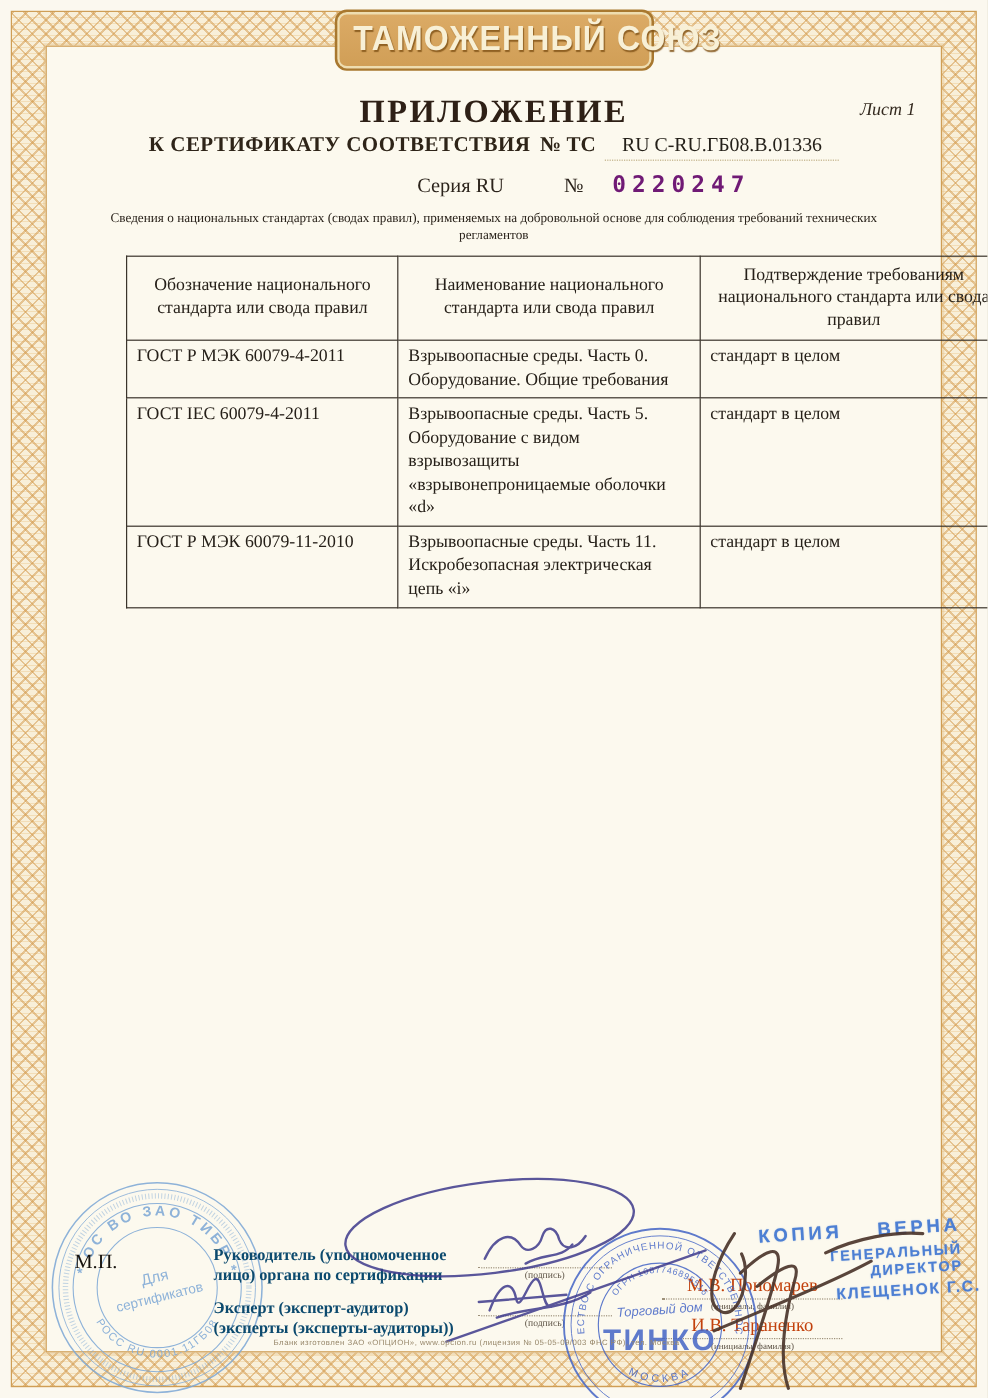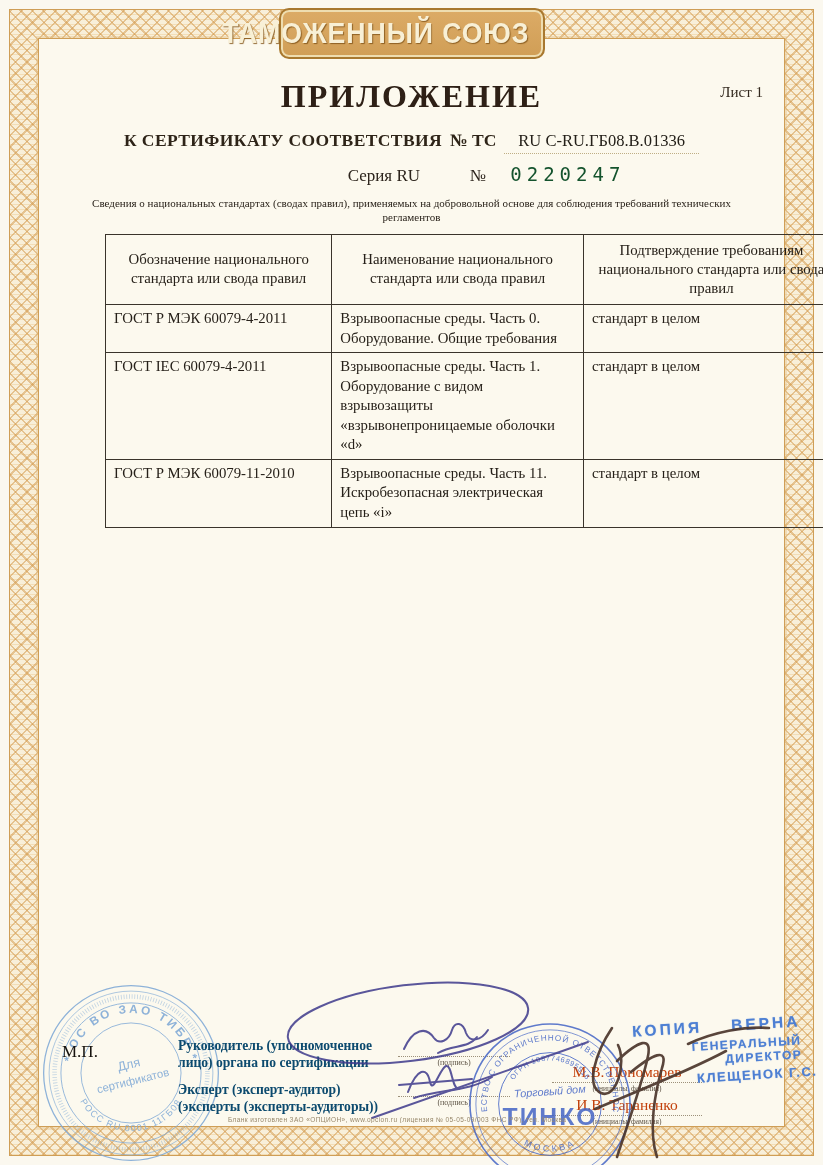--- a/index.html
+++ b/index.html
@@ -24,55 +24,55 @@
     border:1px solid #cf9e56;
     box-shadow:0 0 0 2px rgba(223,183,120,.35);
   }
   
   .banner{
     position:absolute; top:8px; left:50%; transform:translateX(-50%);
     width:262px; height:47px;
     background:linear-gradient(#dcab66,#d09e56);
     border:2px solid #a8782f; border-radius:10px;
     box-shadow:inset 0 0 0 2px #eeddb0;
-    display:flex; align-items:center; justify-content:flex-end;
+    display:flex; align-items:center; justify-content:flex-start;
   }
   .banner-text{
     font-family:"Liberation Sans", sans-serif; font-weight:bold;
     font-size:29px; color:#f8f0d6; letter-spacing:1px;
     transform:scaleX(.92); white-space:nowrap;
     text-shadow:1px 1px 1px rgba(130,85,25,.85);
   }
   
   .content{position:absolute; left:48px; top:48px; width:727px;}
   .title-row{position:relative; margin-top:30px; text-align:center;}
   .doc-title{
-    display:inline-block; margin:0; font-size:32px; font-weight:bold;
+    display:inline-block; margin:0; font-size:27px; font-weight:bold;
     letter-spacing:2px; color:#2e2016;
   }
-  .sheet{position:absolute; right:12px; top:6px; font-size:15px; color:#33291e;}
+  .sheet{position:absolute; right:12px; top:6px; font-size:15px; color:#33291e;font-style:italic;}
   .cert-line{
-    margin-top:15px; display:flex; justify-content:center;
+    margin-top:1px; display:flex; justify-content:center;
     align-items:baseline; gap:8px;
   }
   .cert-label{font-weight:bold; font-size:17.5px; letter-spacing:.4px; color:#2e2418;}
   .cert-ts{font-weight:bold; font-size:17.5px; color:#2e2418;}
   .cert-number{
     font-size:16.5px; color:#242019; padding:0 14px 2px;
     border-bottom:1px dotted #bfae84;
   }
   .series-line{
     margin-top:9px; display:flex; justify-content:center;
     align-items:baseline; gap:24px; padding-left:150px;
   }
   .series-label{font-size:17px;}
   .series-no{font-size:17px; margin-left:26px;}
   .series-number{
-    font-family:"DejaVu Sans Mono", monospace; font-weight:normal;
-    font-size:19px; letter-spacing:5px; color:#14532d;
+    font-family:"DejaVu Sans Mono", monospace; font-weight:bold;
+    font-size:19px; letter-spacing:5px; color:#701a75;
   }
   .intro{
     margin:11px auto 0; width:690px; text-align:center;
     font-size:11px; line-height:1.25; color:#2a231b;
   }
   
   table.standards{
     margin:9px 0 0 57px; width:735px; border-collapse:collapse;
     font-size:14.8px; color:#262019;
   }
@@ -167,21 +167,21 @@
         </tr>
       </thead>
       <tbody>
         <tr>
           <td>ГОСТ Р МЭК 60079-4-2011</td>
           <td>Взрывоопасные среды. Часть 0. Оборудование. Общие требования</td>
           <td>стандарт в целом</td>
         </tr>
         <tr>
           <td>ГОСТ IEC 60079-4-2011</td>
-          <td>Взрывоопасные среды. Часть 1. Оборудование с видом взрывозащиты «взрывонепроницаемые оболочки «d»</td>
+          <td>Взрывоопасные среды. Часть 5. Оборудование с видом взрывозащиты «взрывонепроницаемые оболочки «d»</td>
           <td>стандарт в целом</td>
         </tr>
         <tr>
           <td>ГОСТ Р МЭК 60079-11-2010</td>
           <td>Взрывоопасные среды. Часть 11. Искробезопасная электрическая цепь «i»</td>
           <td>стандарт в целом</td>
         </tr>
       </tbody>
     </table>
   </div>

